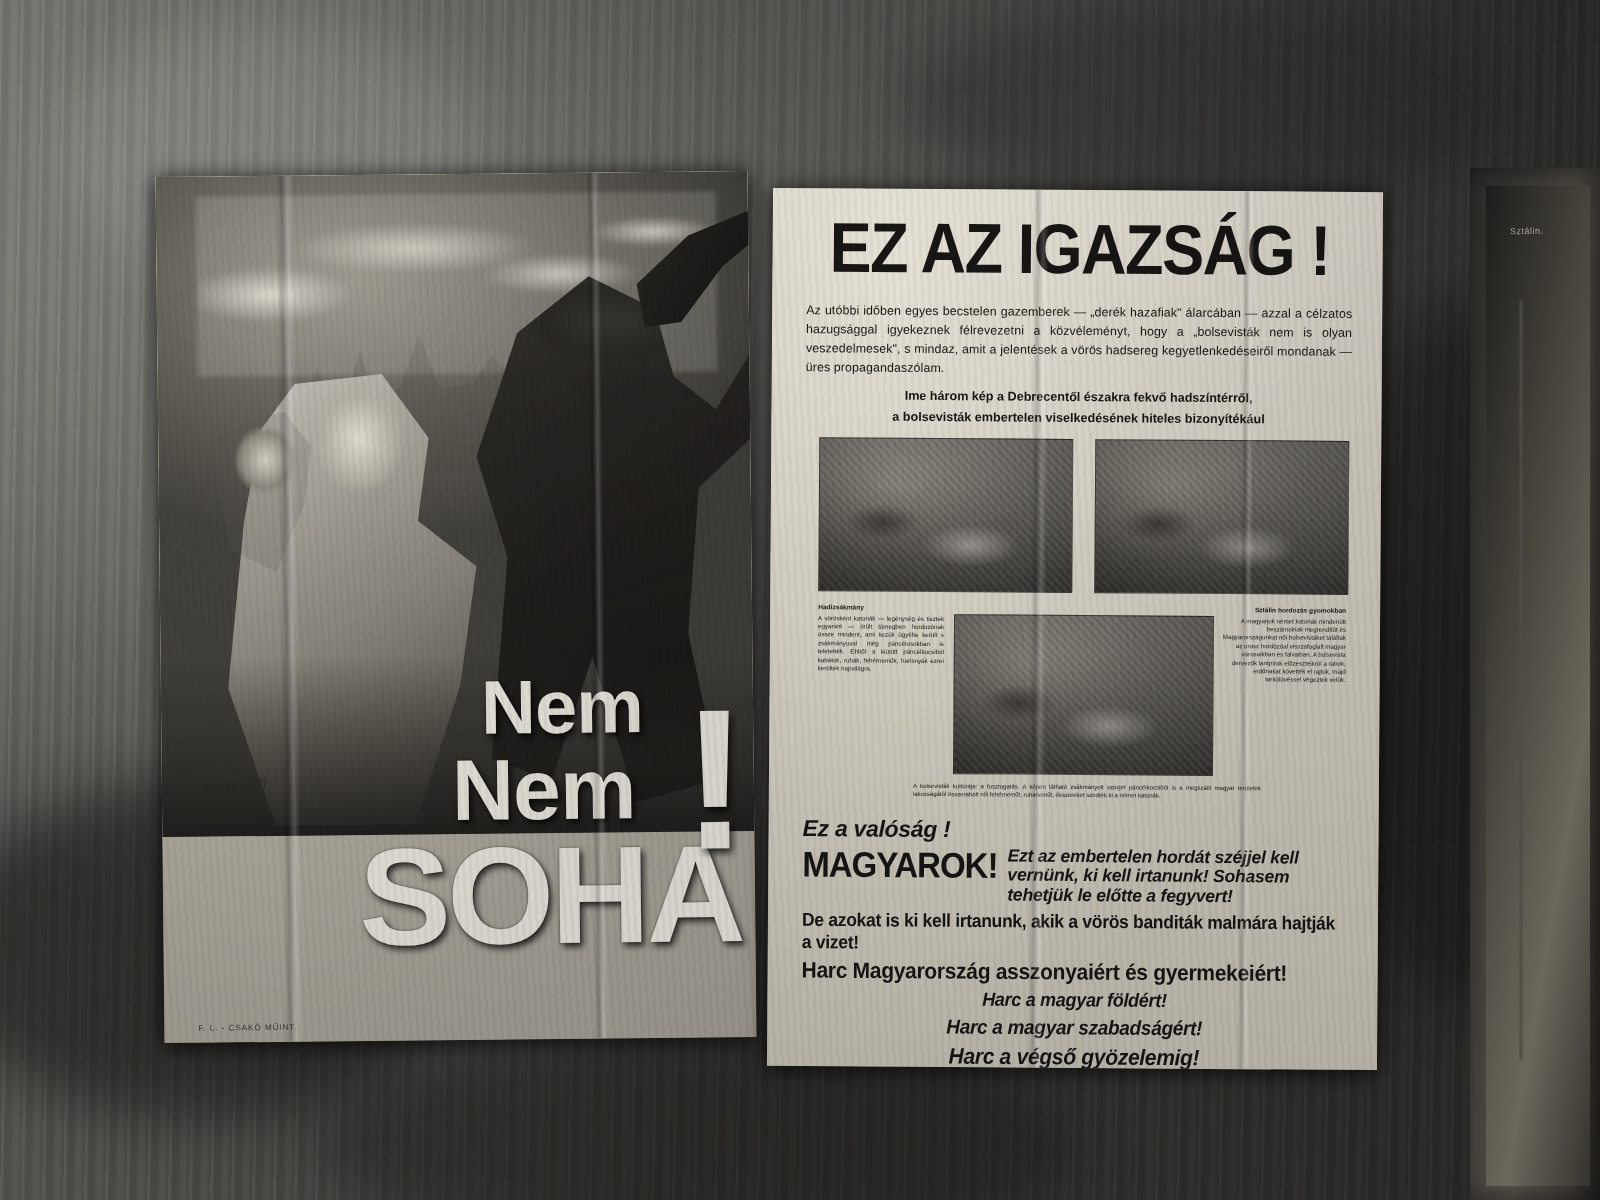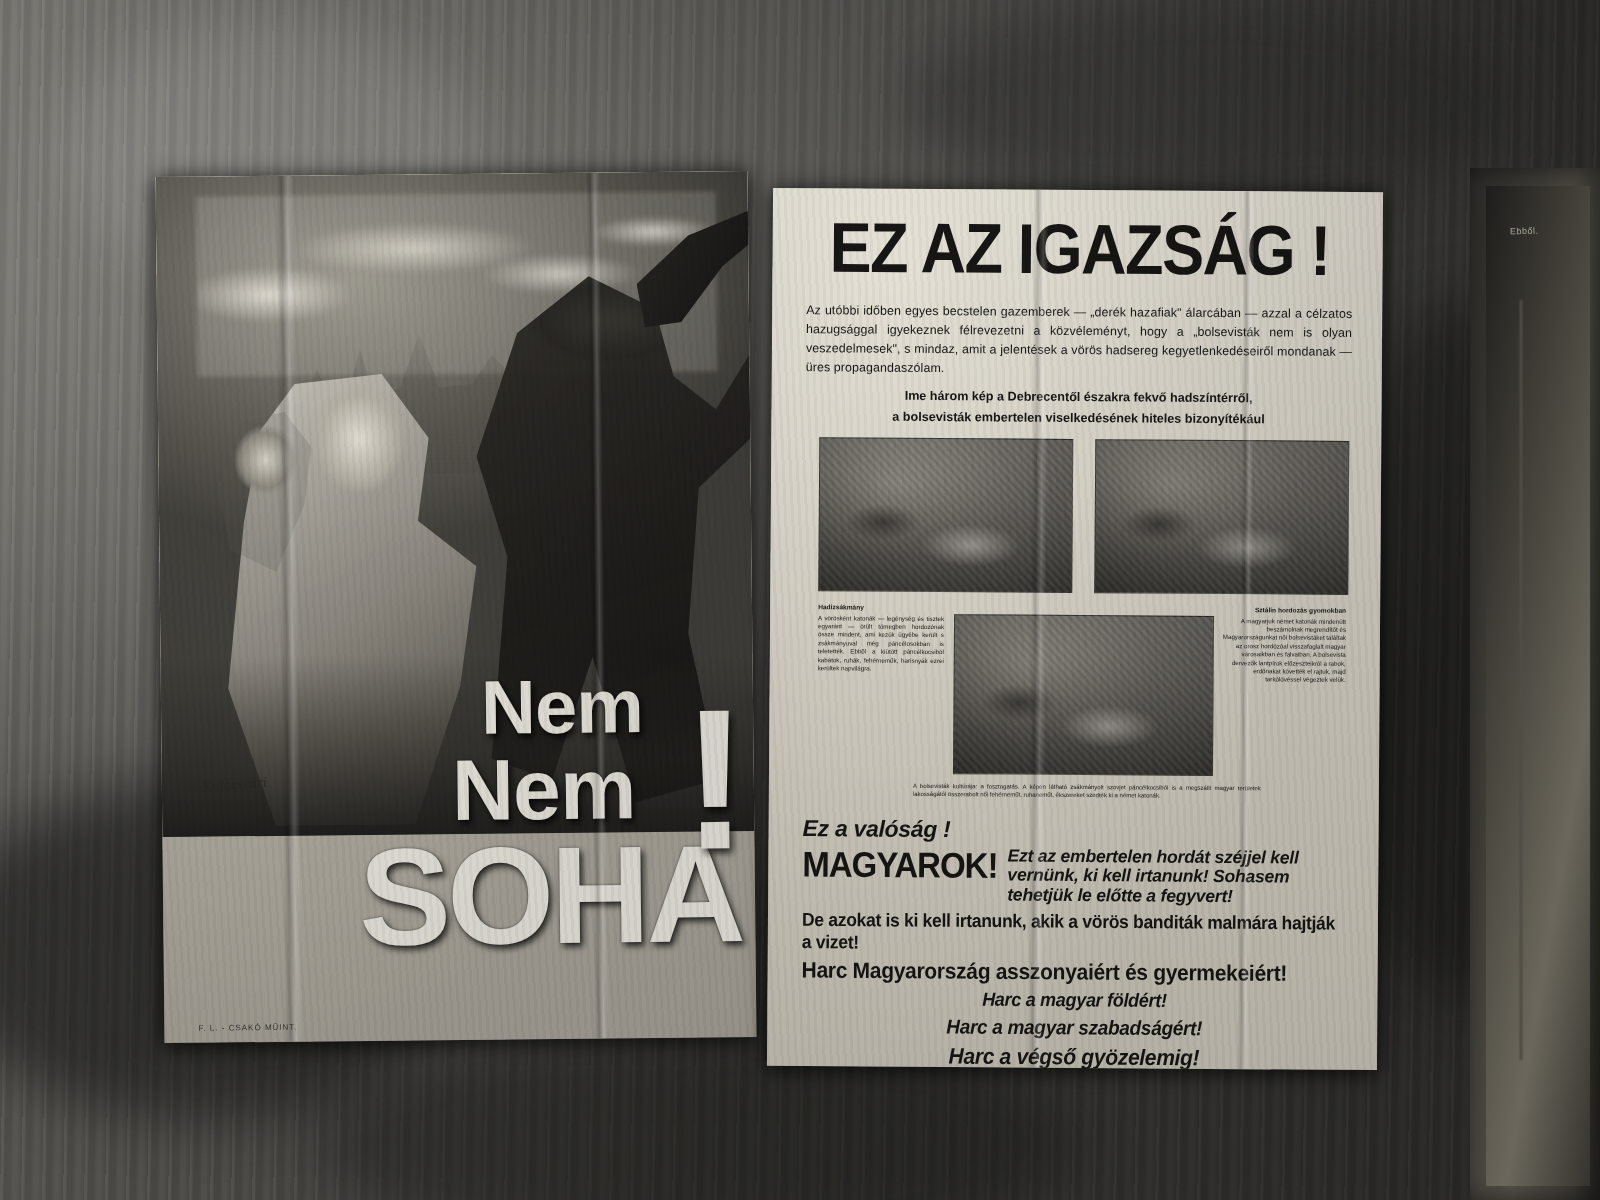--- a/index.html
+++ b/index.html
@@ -301,21 +301,21 @@
   <div class="wall"></div>
   <div class="wall-smudge sm1"></div>
   <div class="wall-smudge sm2"></div>
   <div class="wall-smudge sm3"></div>
   <div class="wall-smudge sm4"></div>
   <div class="wall-smudge sm5"></div>
 
   <div class="right-panel"></div>
   <div class="right-panel-inner"></div>
   <div class="panel-crack"></div>
-  <div class="right-panel-label">Ebből.</div>
+  <div class="right-panel-label">Sztálin.</div>
 
   <div class="poster" id="poster-left">
 
     <div class="illus">
       <div class="sky-flames"></div>
       <div class="skyline"></div>
       <div class="soldier"></div>
       <div class="soldier-arm"></div>
       <div class="victim"></div>
       <div class="child"></div>

